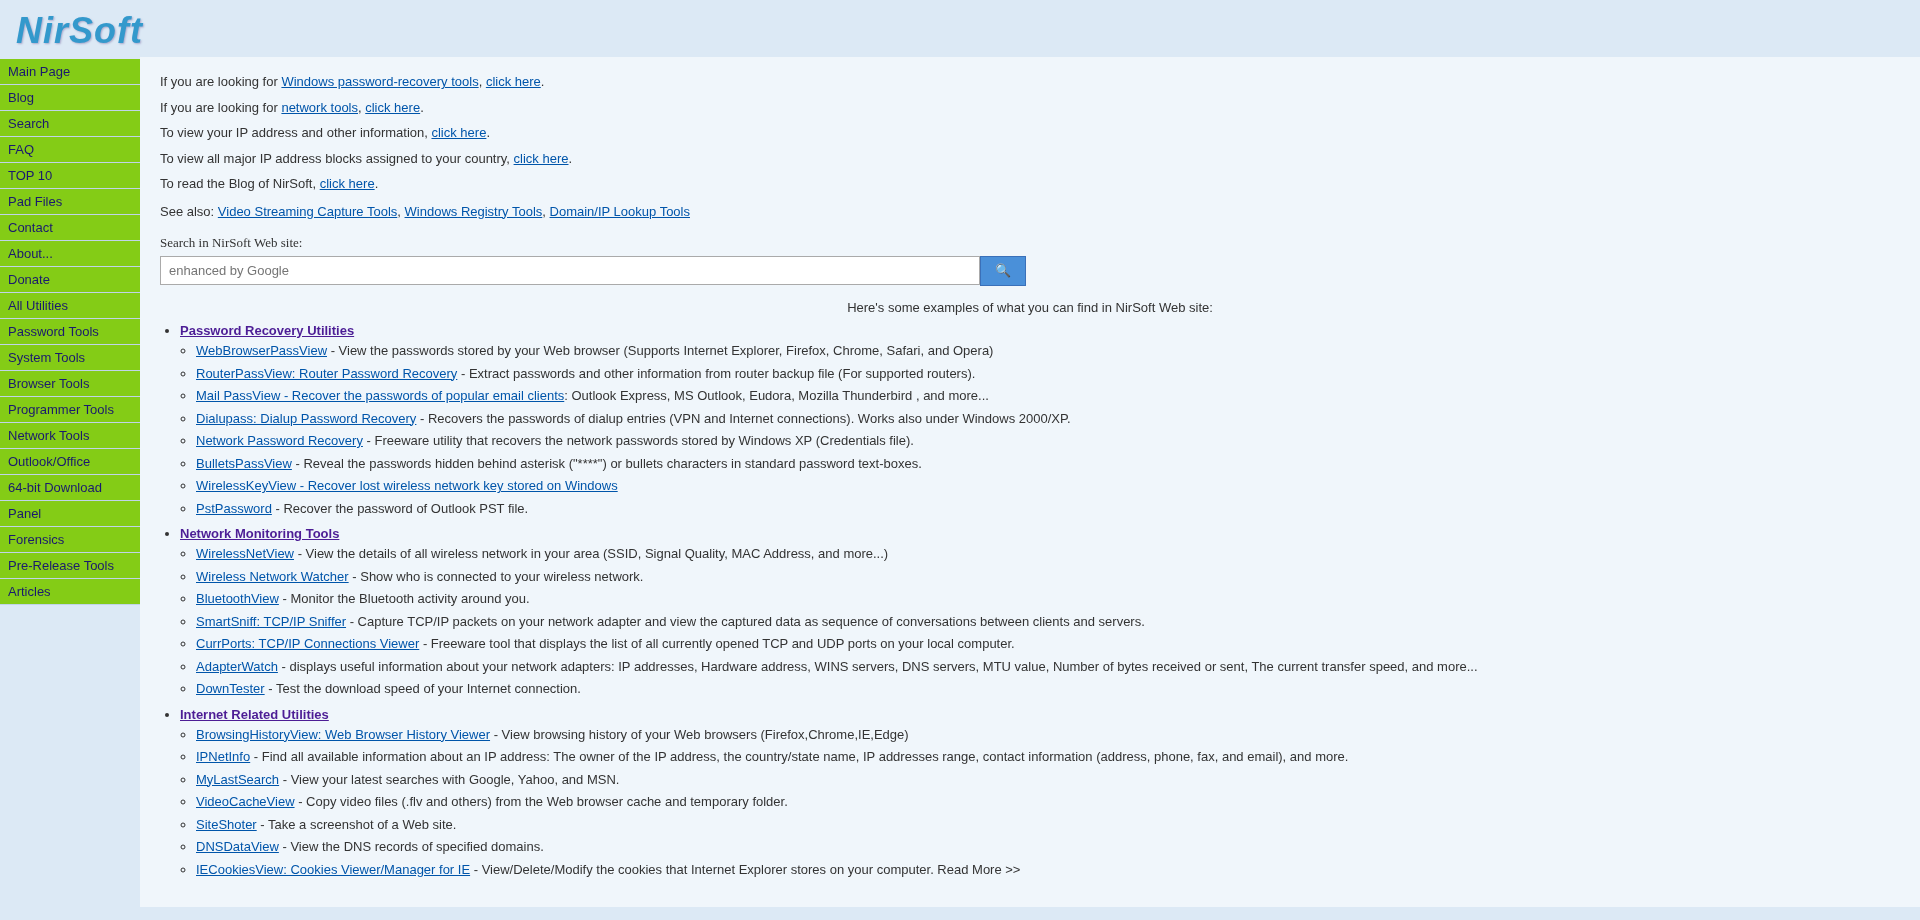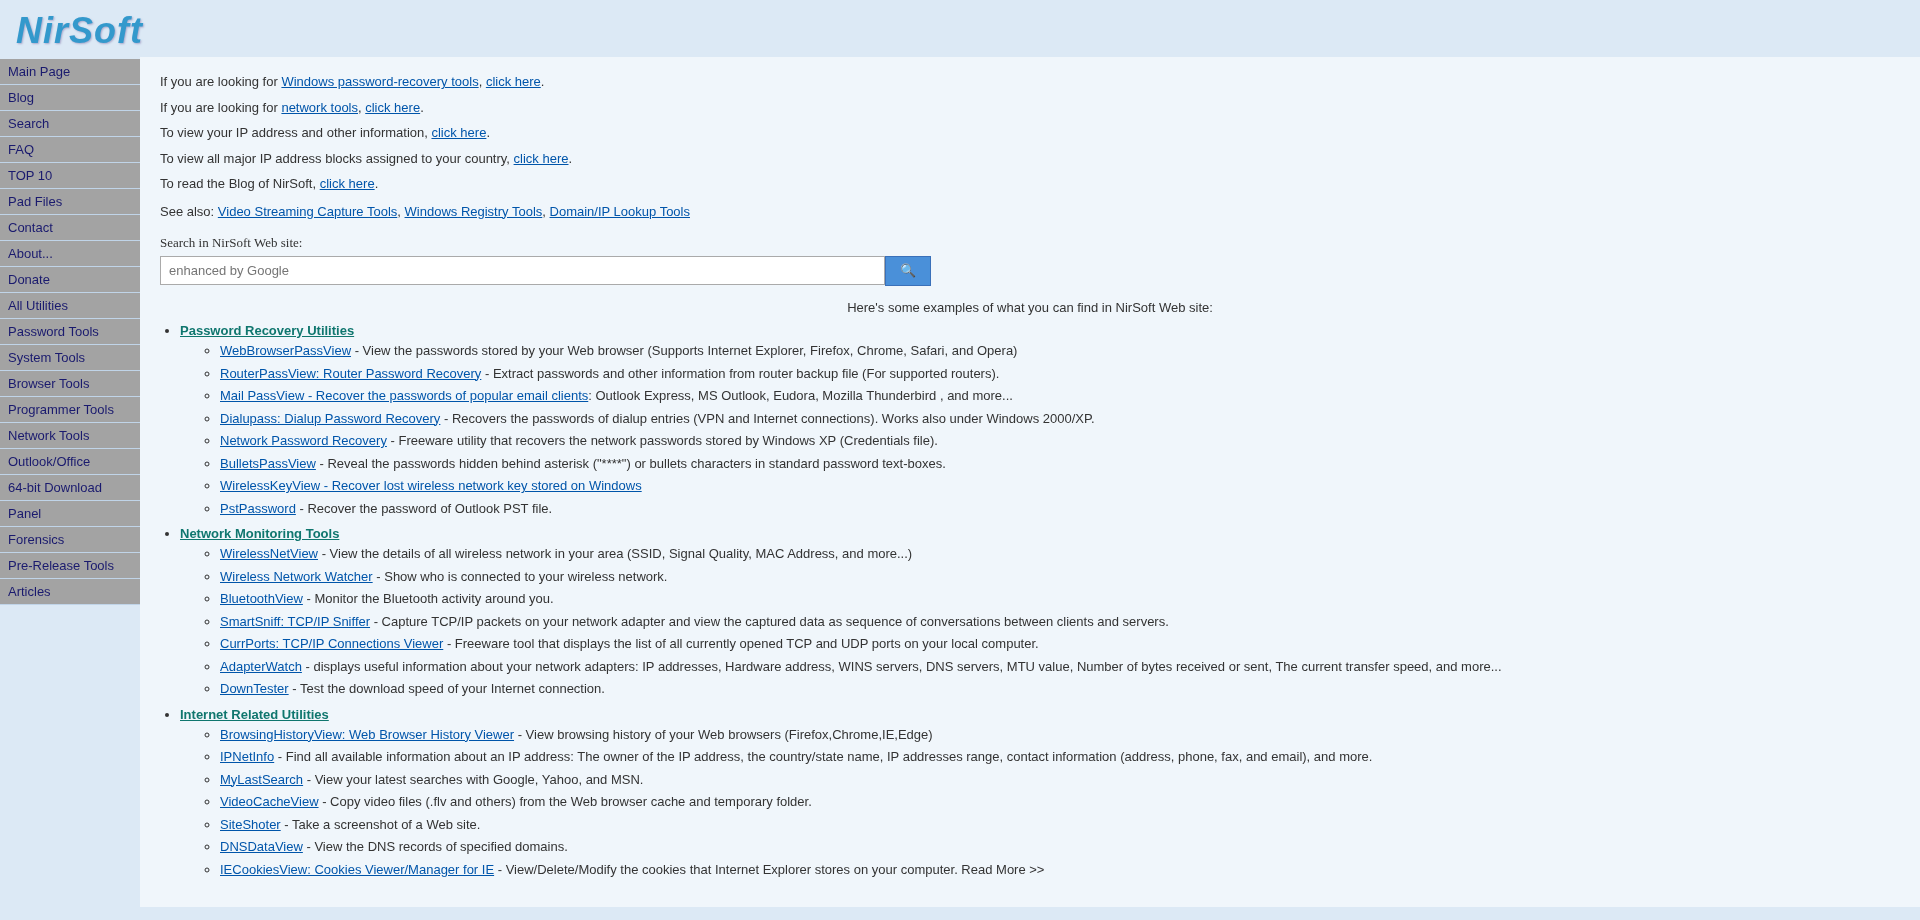--- a/index.html
+++ b/index.html
@@ -31,21 +31,21 @@
       background-color: #dce9f5;
       padding-top: 2px;
     }
     .sidebar-item {
       display: block;
       padding: 5px 8px;
       font-size: 13px;
       color: #1a1a6e;
       cursor: pointer;
       border-bottom: 1px solid #c0d4e8;
-      background: #a3a3a3;
+      background: #84cc16;
       text-decoration: none;
     }
     #main-content {
       flex: 1;
       background: #f0f6fb;
       padding: 15px 20px 20px 20px;
       min-height: 820px;
     }
     #main-content p {
       margin-bottom: 6px;
@@ -60,21 +60,21 @@
       margin-bottom: 5px;
       color: #333;
       font-family: Liberation Serif, serif;
     }
     .search-bar {
       display: flex;
       align-items: center;
       gap: 0;
     }
     .search-bar input {
-      width: 725px;
+      width: 820px;
       padding: 6px 8px;
       border: 1px solid #aaa;
       font-size: 13px;
       background: white;
       outline: none;
     }
     .search-bar button {
       padding: 5px 14px;
       background: #4a90d9;
       color: white;
@@ -90,26 +90,26 @@
     }
     .main-list {
       list-style: disc;
       margin-left: 20px;
     }
     .main-list > li {
       margin-bottom: 8px;
     }
     .section-title {
       font-weight: bold;
-      color: #0f766e;
+      color: #4c1d95;
       font-size: 13px;
     }
     .sub-list {
       list-style: circle;
-      margin-left: 40px;
+      margin-left: 16px;
       margin-top: 3px;
     }
     .sub-list li {
       margin-bottom: 3px;
       line-height: 1.5;
     }
     .see-also {
       margin: 10px 0 16px 0;
     }
   </style>

